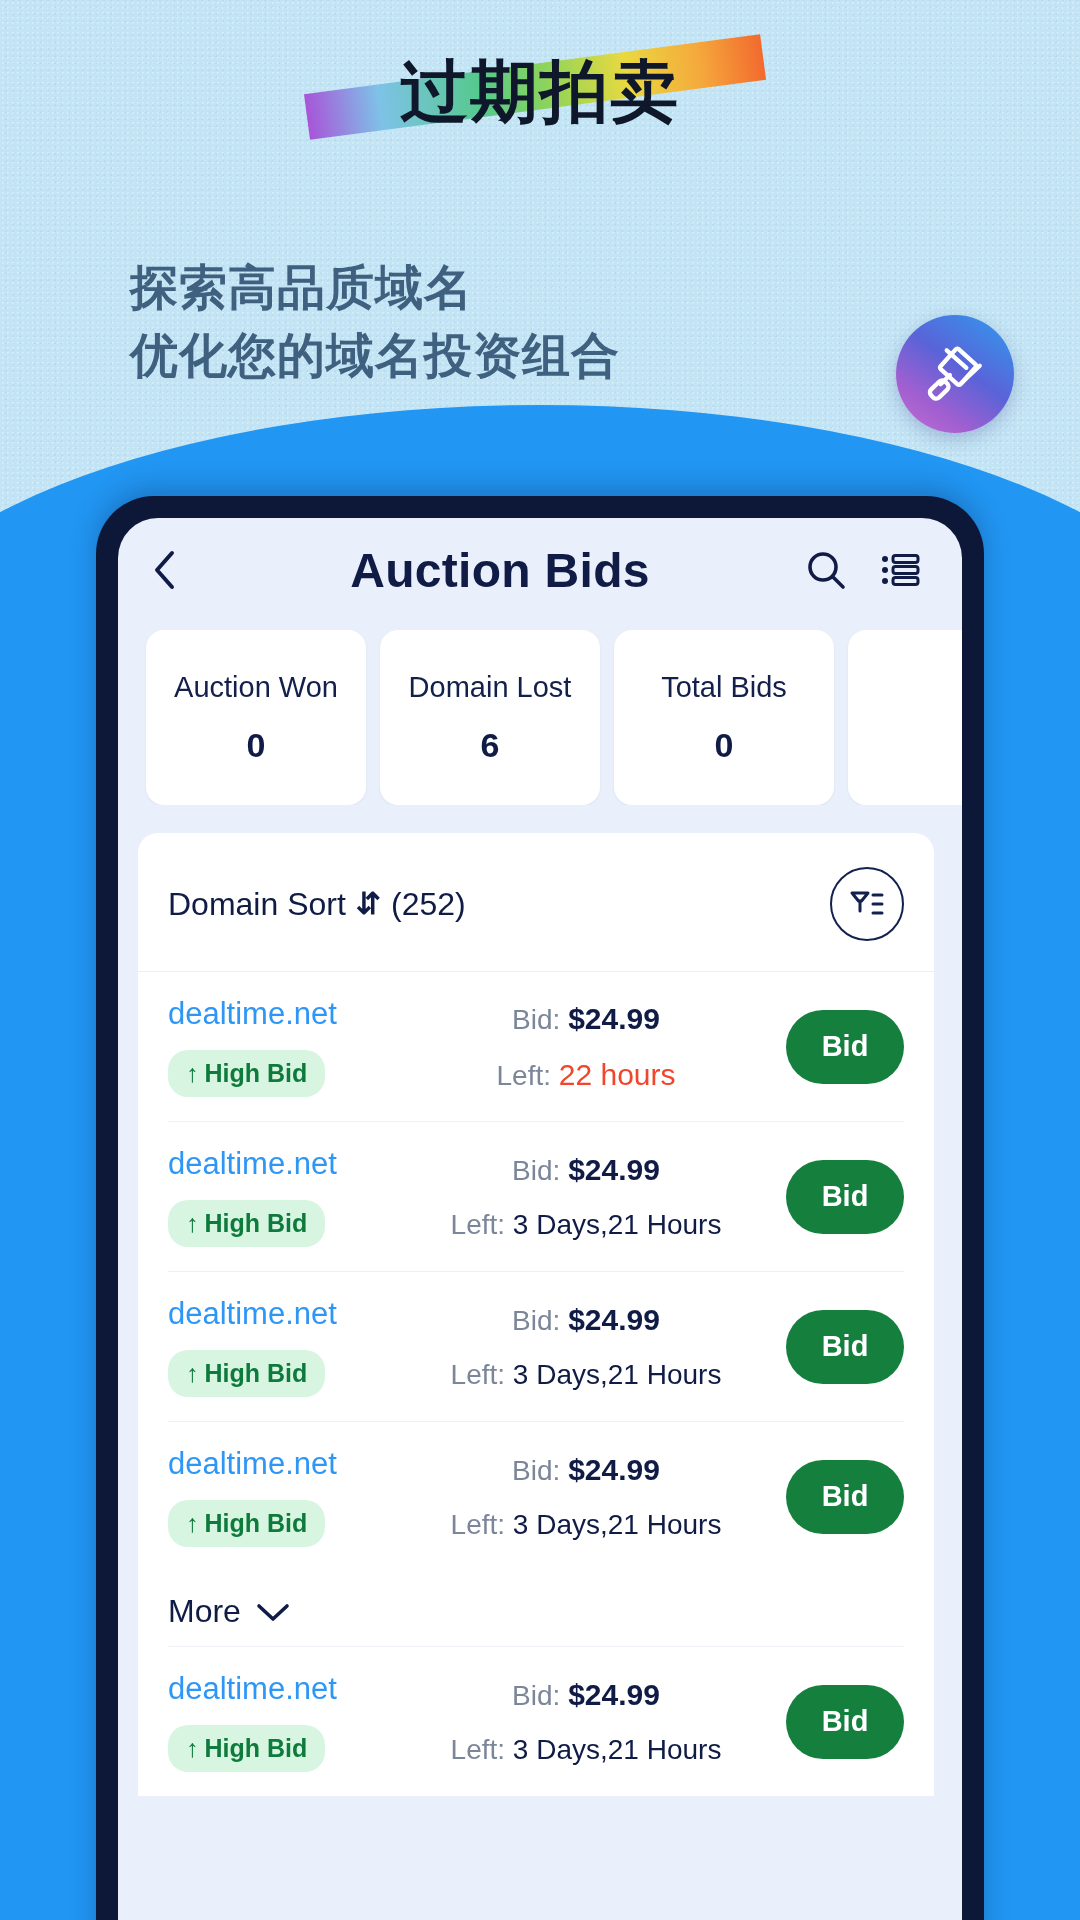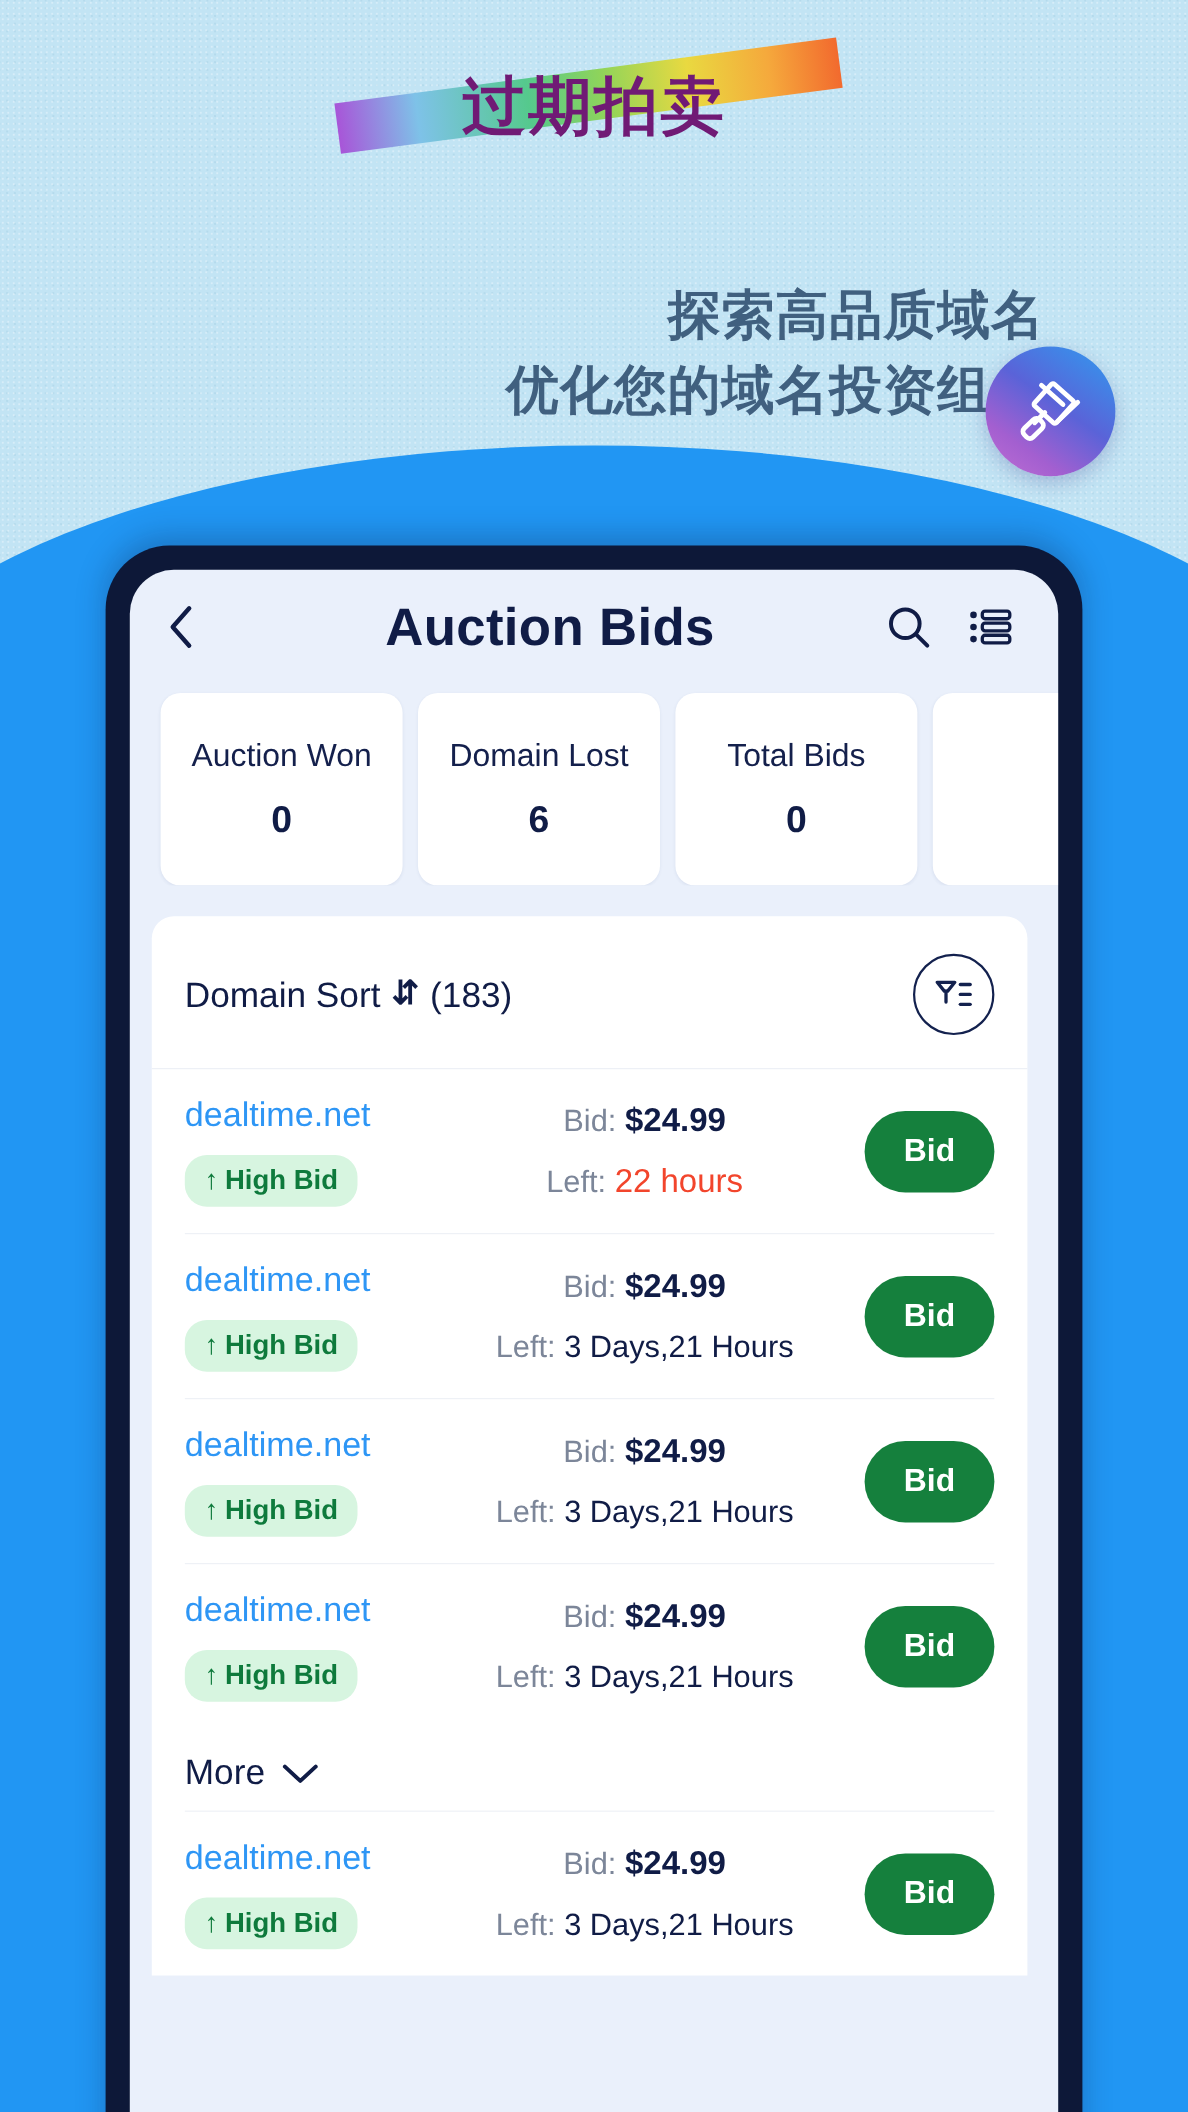--- a/index.html
+++ b/index.html
@@ -44,32 +44,32 @@
   }
   #title-stripe{
     position:absolute;
     left:-18px; top:46px;
     width:460px; height:46px;
     background:linear-gradient(90deg,#a855d8 0%,#7ec2e8 16%,#55c98d 38%,#8fd45a 53%,#e9d940 70%,#f5a93c 86%,#f26a2e 100%);
     transform:rotate(-7.5deg);
     transform-origin:left center;
   }
   #title-text{
-    position:absolute; left:0; top:16px;
+    position:absolute; left:0; top:4px;
     width:100%;
     text-align:center;
-    font-size:58px; font-weight:bold;
-    color:#701a75;
+    font-size:68px; font-weight:bold;
+    color:#0f172a;
     letter-spacing:2px;
     line-height:1.15;
   }
   #subtitle{
     margin:96px auto 0;
     width:820px;
-    text-align:right;
+    text-align:left;
     color:#40607f;
     font-size:48px;
     font-weight:bold;
     line-height:1.42;
     letter-spacing:1px;
   }
   #gavel-badge{
     position:absolute;
     left:896px; top:315px;
     width:118px; height:118px;
@@ -269,21 +269,21 @@
         <div class="stat-value"></div>
       </div>
     </div>
 
     <div id="list-card">
 
       <div id="sort-bar">
         <div id="sort-label">
           <span>Domain Sort</span>
           <span id="sort-arrows">⇵</span>
-          <span>(183)</span>
+          <span>(252)</span>
         </div>
         <div id="filter-btn">
           <svg width="38" height="38" viewBox="0 0 38 38" fill="none" stroke="#13214e" stroke-width="3" stroke-linecap="round" stroke-linejoin="round">
             <polygon points="4,8 20,8 13.5,16 10.5,16" fill="none"></polygon>
             <line x1="12" y1="16" x2="12" y2="26"></line>
             <line x1="25" y1="10" x2="34" y2="10"></line>
             <line x1="25" y1="19" x2="34" y2="19"></line>
             <line x1="25" y1="28" x2="34" y2="28"></line>
           </svg>
         </div>

